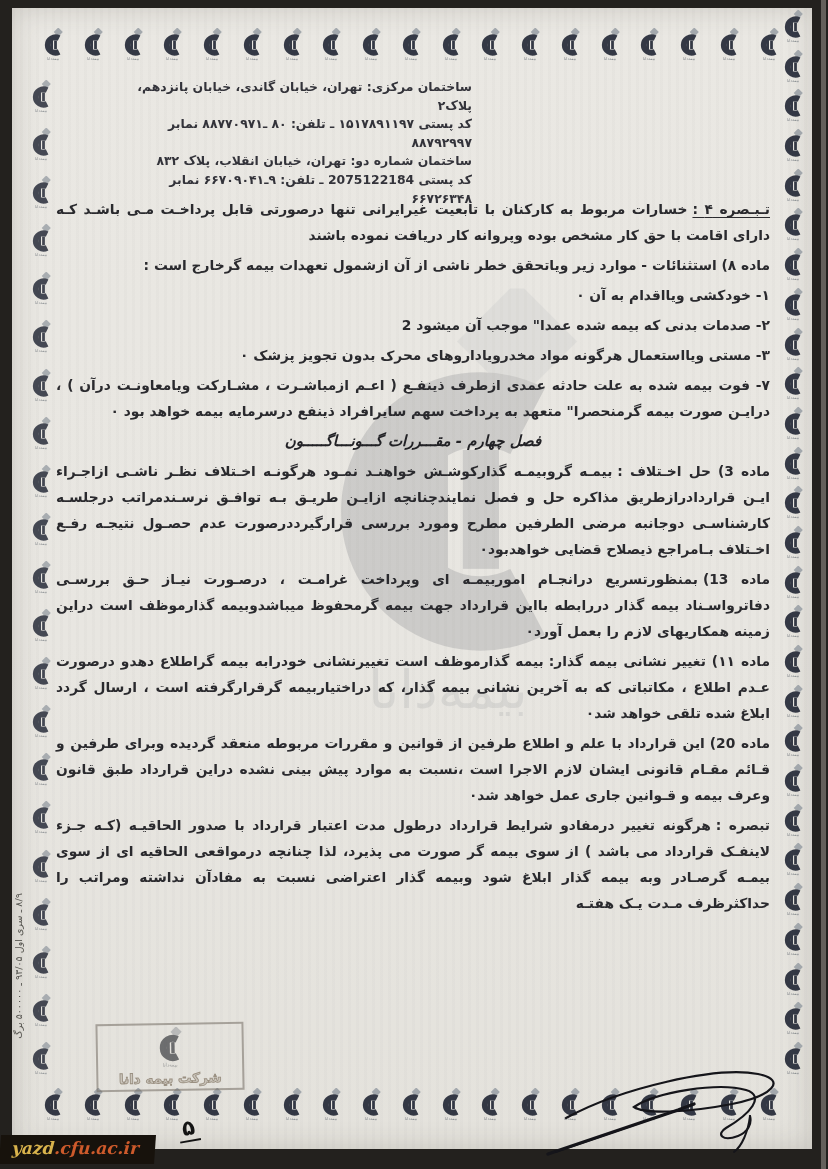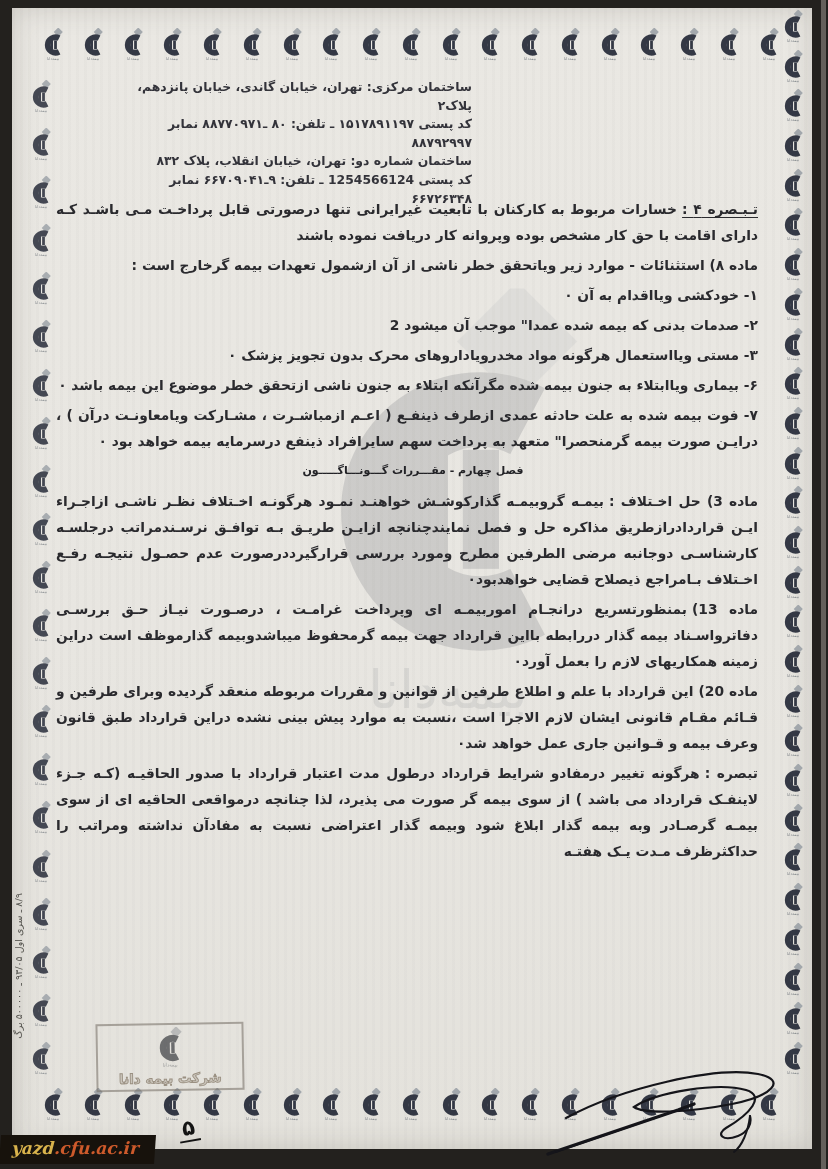--- a/index.html
+++ b/index.html
@@ -37,25 +37,25 @@
     direction:rtl;
     font-size:12.4px;font-weight:bold;line-height:18.6px;color:#33333a;margin-left:28px;
   }
 
   
   .content{
     position:absolute;top:196px;left:56px;width:714px;
     direction:rtl;text-align:justify;
     font-size:13.8px;font-weight:bold;line-height:26px;color:#2a2a2e;
   }
-  .content p{margin:0 12px 4px 0;}
+  .content p{margin:0 0 4px 0;}
   .lead{margin-left:5px;white-space:nowrap;}
   .u{text-decoration:underline;text-underline-offset:3px;}
   .item{margin:0 0 2px 0;}
-  .chapter{text-align:center;font-size:11px;margin:2px 0 4px 0 !important;color:#222226;}
+  .chapter{text-align:center;font-size:15px;margin:2px 0 4px 0 !important;color:#222226;font-style:italic;}
 
   
   .stamp{
     position:absolute;left:96px;top:1023px;width:148px;height:68px;
     border:2px solid rgba(115,108,98,.55);
     transform:rotate(-1deg);
     display:flex;flex-direction:column;align-items:center;justify-content:flex-start;
     box-sizing:border-box;padding-top:2px;
   }
   .stamp svg{opacity:.6;filter:grayscale(60%);}
@@ -379,41 +379,43 @@
     </svg>
     <svg class="wm" viewBox="0 0 32 42">
       <use href="#dana-logo"></use>
     </svg>
   </div>
 
 <div class="address">
   <div>ساختمان مرکزی: تهران، خیابان گاندی، خیابان پانزدهم، پلاک۲</div>
   <div>کد پستی ۱۵۱۷۸۹۱۱۹۷ ـ تلفن: ۸۰ ـ۸۸۷۷۰۹۷۱ نمابر ۸۸۷۹۲۹۹۷</div>
   <div>ساختمان شماره دو: تهران، خیابان انقلاب، پلاک ۸۳۲</div>
-  <div>کد پستی 1254566124 ـ تلفن: ۹ـ۶۶۷۰۹۰۴۱ نمابر ۶۶۷۲۶۳۴۸</div>
+  <div>کد پستی 2075122184 ـ تلفن: ۹ـ۶۶۷۰۹۰۴۱ نمابر ۶۶۷۲۶۳۴۸</div>
 </div>
 
 <div class="content">
   <p class="para">
     <span class="lead u">تـبـصره ۴ :</span><span>خسارات مربوط به کارکنان با تابعیت غیرایرانی تنها درصورتی قابل پرداخـت مـی باشـد کـه دارای اقامت با حق کار مشخص بوده وپروانه کار دریافت نموده باشند</span>
   </p>
   <p class="para">
     <span class="lead">ماده ۸) استثنائات</span><span>- موارد زیر ویاتحقق خطر ناشی از آن ازشمول تعهدات بیمه گرخارج است :</span>
   </p>
   <p class="item">۱- خودکشی ویااقدام به آن ٠</p>
   <p class="item">۲- صدمات بدنی که بیمه شده عمدا" موجب آن میشود 2</p>
   <p class="item">۳- مستی ویااستعمال هرگونه مواد مخدرویاداروهای محرک بدون تجویز پزشک ٠</p>
-  <p class="item">۶- بیماری ویاابتلاء به جنون بیمه شده مگرآنکه ابتلاء به جنون ناشی ازتحقق خطر موضوع این بیمه باشد ٠</p>
   <p class="item">۷- فوت بیمه شده به علت حادثه عمدی ازطرف ذینفـع ( اعـم ازمباشـرت ، مشـارکت ویامعاونـت درآن ) ، درایـن صورت بیمه گرمنحصرا" متعهد به پرداخت سهم سایرافراد ذینفع درسرمایه بیمه خواهد بود ٠</p>
   <p class="chapter">فصل چهارم - مقـــررات گـــونـــاگـــــون</p>
   <p class="para">
     <span class="lead">ماده 3) حل اخـتلاف :</span><span>بیمـه گروبیمـه گذارکوشـش خواهنـد نمـود هرگونـه اخـتلاف نظـر ناشـی ازاجـراء ایـن قراردادرازطریق مذاکره حل و فصل نمایندچنانچه ازایـن طریـق بـه توافـق نرسـندمراتب درجلسـه کارشناسـی دوجانبه مرضی الطرفین مطرح ومورد بررسی قرارگیرددرصورت عدم حصـول نتیجـه رفـع اخـتلاف بـامراجع ذیصلاح قضایی خواهدبود٠</span>
   </p>
   <p class="para">
     <span class="lead">ماده 13)</span><span>بمنظورتسریع درانجـام اموربیمـه ای وپرداخت غرامـت ، درصـورت نیـاز حـق بررسـی دفاترواسـناد بیمه گذار دررابطه بااین قرارداد جهت بیمه گرمحفوظ میباشدوبیمه گذارموظف است دراین زمینه همکاریهای لازم را بعمل آورد٠</span>
+  </p>
+  <p class="para">
+    <span class="lead">ماده ۱۱) تغییر نشانی بیمه گذار:</span><span>بیمه گذارموظف است تغییرنشانی خودرابه بیمه گراطلاع دهدو درصورت عـدم اطلاع ، مکاتباتی که به آخرین نشانی بیمه گذار، که دراختیاربیمه گرقرارگرفته است ، ارسال گردد ابلاغ شده تلقی خواهد شد٠</span>
   </p>
   <p class="para">
     <span class="lead">ماده 20)</span><span>این قرارداد با علم و اطلاع طرفین از قوانین و مقررات مربوطه منعقد گردیده وبرای طرفین و قـائم مقـام قانونی ایشان لازم الاجرا است ،نسبت به موارد پیش بینی نشده دراین قرارداد طبق قانون وعرف بیمه و قـوانین جاری عمل خواهد شد٠</span>
   </p>
   <p class="para">
     <span class="lead">تبصره :</span><span>هرگونه تغییر درمفادو شرایط قرارداد درطول مدت اعتبار قرارداد با صدور الحاقیـه (کـه جـزء لاینفـک قرارداد می باشد ) از سوی بیمه گر صورت  می پذیرد، لذا چنانچه درمواقعی الحاقیه ای از سوی بیمـه گرصـادر وبه بیمه گذار ابلاغ شود وبیمه گذار اعتراضی نسبت به مفادآن نداشته  ومراتب را حداکثرظرف مـدت یـک هفتـه</span>
   </p>
 </div>
 
 <div class="stamp">

